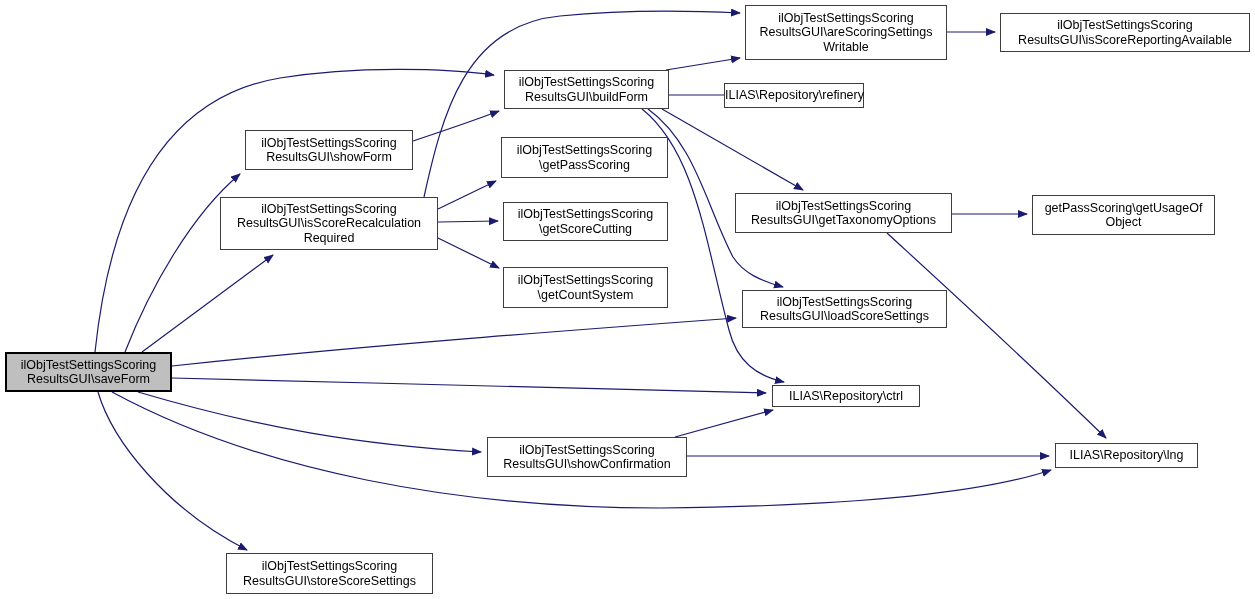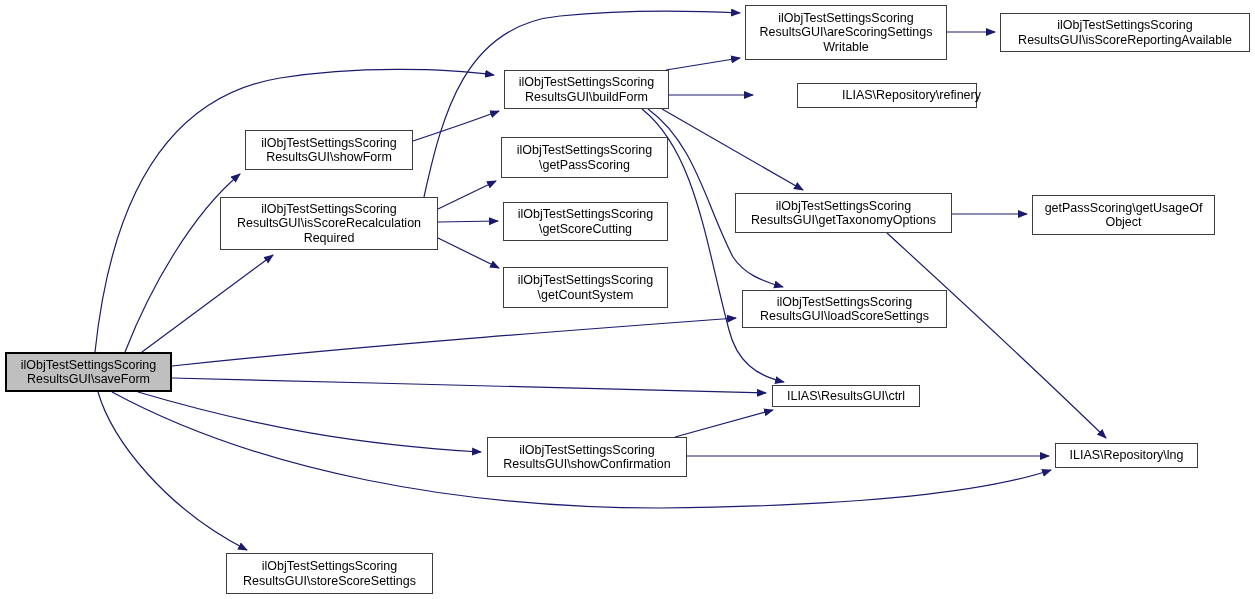--- a/index.html
+++ b/index.html
@@ -95,41 +95,41 @@
     <span>ilObjTestSettingsScoring
 ResultsGUI\areScoringSettings
 Writable</span>
   </div>
 
   <div class="node" style="left:1000px; top:13px; width:250px; height:39px;">
     <span>ilObjTestSettingsScoring
 ResultsGUI\isScoreReportingAvailable</span>
   </div>
 
-  <div class="node" style="left:797px; top:83px; width:180px; height:25px;padding-left:44px;">
+  <div class="node" style="left:724px; top:83px; width:140px; height:25px;">
     <span>ILIAS\Repository\refinery</span>
   </div>
 
   <div class="node" style="left:735px; top:193px; width:217px; height:40px;">
     <span>ilObjTestSettingsScoring
 ResultsGUI\getTaxonomyOptions</span>
   </div>
 
   <div class="node" style="left:1032px; top:195px; width:183px; height:40px;">
     <span>getPassScoring\getUsageOf
 Object</span>
   </div>
 
   <div class="node" style="left:742px; top:290px; width:205px; height:38px;">
     <span>ilObjTestSettingsScoring
 ResultsGUI\loadScoreSettings</span>
   </div>
 
   <div class="node" style="left:772px; top:385px; width:148px; height:22px;">
-    <span>ILIAS\ResultsGUI\ctrl</span>
+    <span>ILIAS\Repository\ctrl</span>
   </div>
 
   <div class="node" style="left:487px; top:437px; width:200px; height:40px;">
     <span>ilObjTestSettingsScoring
 ResultsGUI\showConfirmation</span>
   </div>
 
   <div class="node" style="left:1055px; top:443px; width:143px; height:25px;">
     <span>ILIAS\Repository\lng</span>
   </div>

